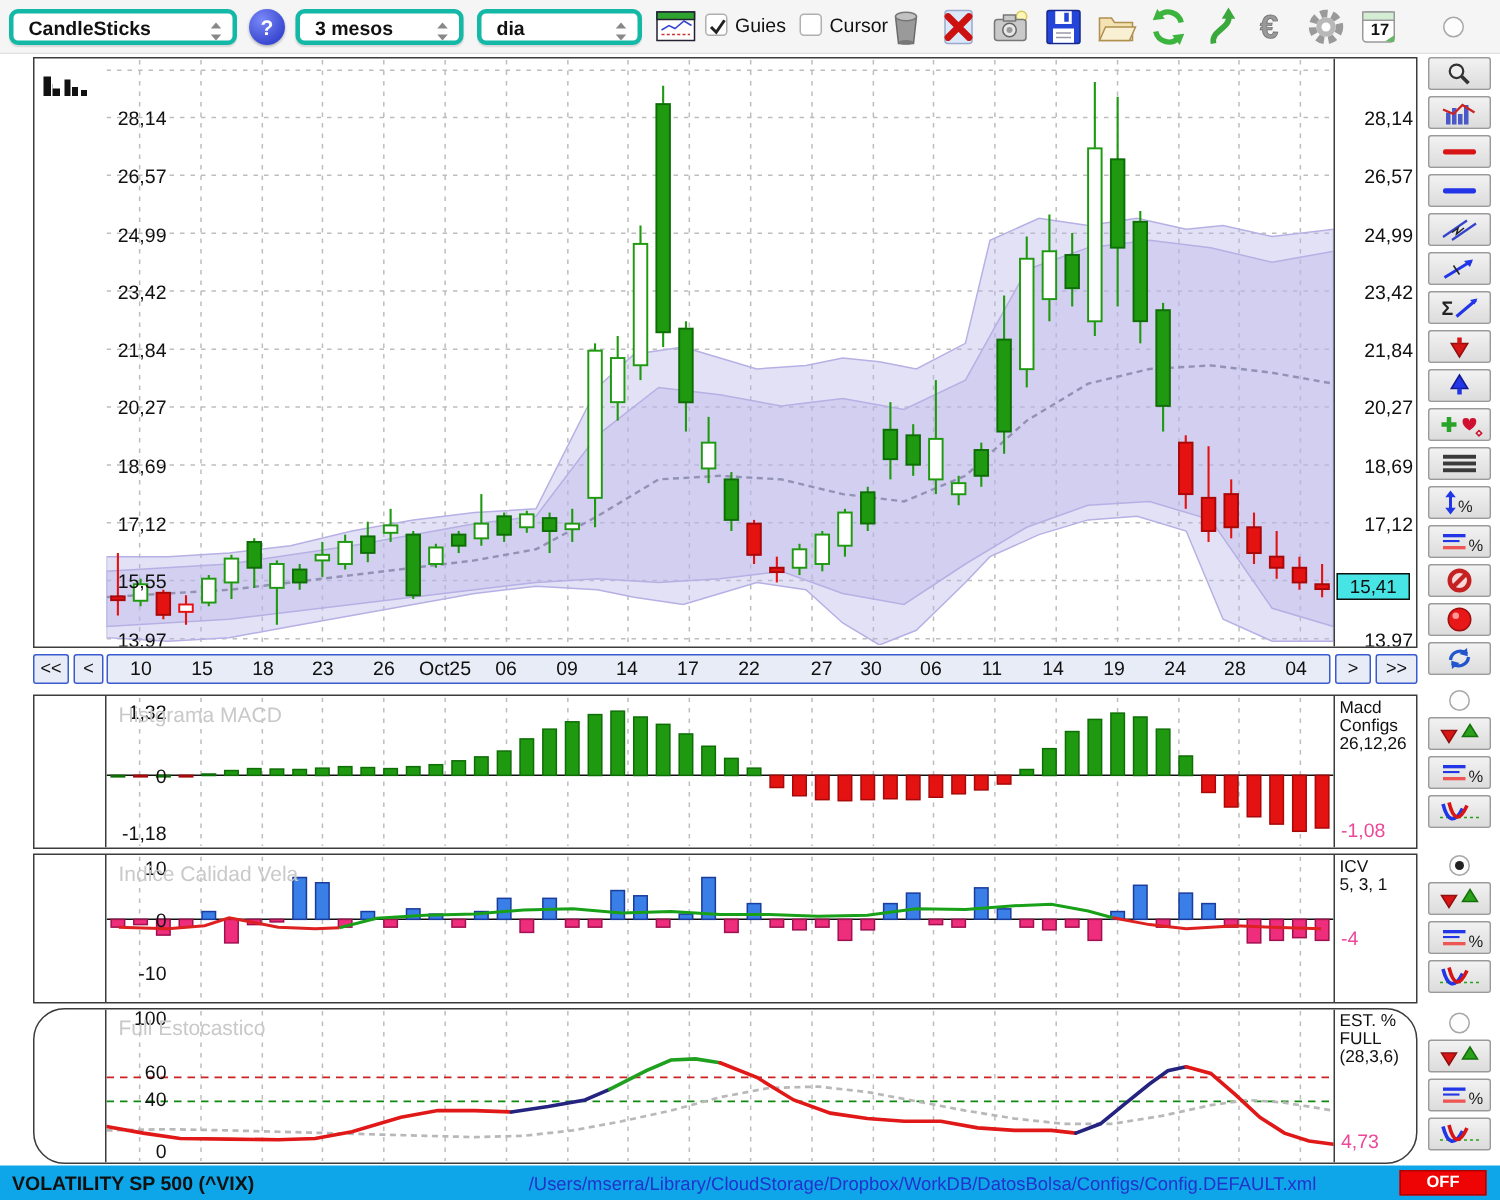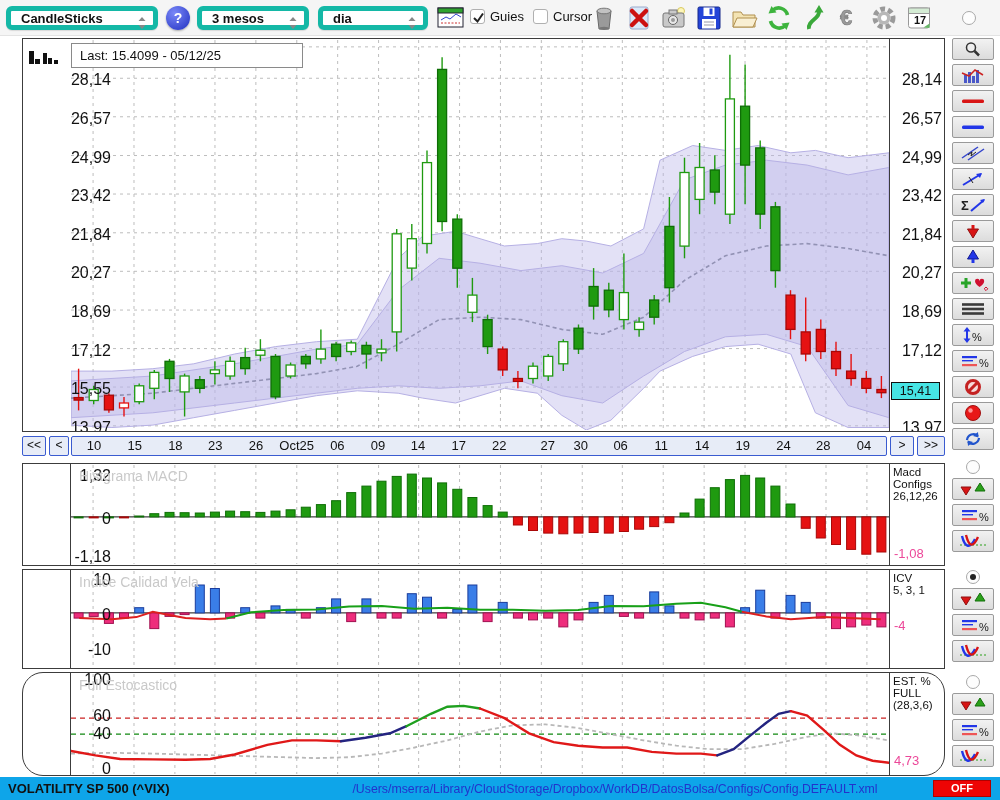--- a/index.html
+++ b/index.html
@@ -1,37 +1,37 @@
 <!DOCTYPE html>
 <html><head>
 <meta charset="utf-8">
 <style>
 *{margin:0;padding:0;box-sizing:border-box;}
 html,body{width:1000px;height:800px;}
 body{background:#fff;font-family:"Liberation Sans",sans-serif;font-size:13px;color:#111;position:relative;overflow:hidden;}
 .toolbar{position:absolute;left:0;top:0;width:1000px;height:36px;background:#f5f5f5;border-bottom:1px solid #e3e3e3;}
-.select{position:absolute;top:6px;height:24px;background:#fff;border:5px solid #14b8a6;border-radius:6px;box-shadow:0 1px 1px rgba(0,0,0,.12);display:flex;align-items:center;padding:0 24px 0 10px;font-weight:bold;font-size:13px;cursor:default;}
+.select{position:absolute;top:6px;height:24px;background:#fff;border:3px solid #14b8a6;border-radius:6px;box-shadow:0 1px 1px rgba(0,0,0,.12);display:flex;align-items:center;padding:0 24px 0 10px;font-weight:bold;font-size:13px;cursor:default;}
 .select svg{position:absolute;right:5px;top:4px;}
 .help-btn{position:absolute;left:166px;top:6px;width:24px;height:24px;border-radius:50%;background:radial-gradient(circle at 35% 30%,#7a88f8,#2030c0);color:#fff;font-weight:bold;text-align:center;line-height:24px;font-size:14px;box-shadow:0 1px 2px rgba(0,0,0,.3);}
 .chk{position:absolute;top:9px;display:flex;align-items:center;gap:5px;font-size:13px;}
 .chk .box{width:15px;height:15px;border:1px solid #b0b0b0;border-radius:3px;background:#fff;position:relative;}
 .chk .box svg{position:absolute;left:1px;top:1px;}
 .tbtn{position:absolute;top:4px;width:30px;height:28px;}
 .cal-num{position:absolute;left:0;right:0;top:10px;text-align:center;font-size:11px;font-weight:bold;}
 .radio{width:14px;height:14px;border-radius:50%;border:1px solid #a8a8a8;background:#fdfdfd;display:inline-block;position:relative;}
 .radio.checked::after{content:"";position:absolute;left:3px;top:3px;width:6px;height:6px;border-radius:50%;background:#222;}
 .sidebar{position:absolute;left:949px;top:38px;width:47px;display:flex;flex-direction:column;align-items:center;gap:4px;}
 .sbtn{width:42px;height:22px;background:linear-gradient(#f2f2f2,#dcdcdc);border:1px solid #9a9a9a;border-radius:2px;display:flex;align-items:center;justify-content:center;}
 .pgroup{position:absolute;left:949px;width:47px;display:flex;flex-direction:column;align-items:center;gap:4px;}
 .panel{position:absolute;left:22px;width:923px;border:1px solid #3c3c3c;background:#fff;overflow:hidden;}
 .plot{position:absolute;left:48px;top:1px;}
 .vdiv{position:absolute;top:0;bottom:0;left:866px;width:1px;background:#3c3c3c;}
 .vdiv2{position:absolute;top:0;bottom:0;left:47px;width:1px;background:#3c3c3c;}
 .ycol{position:absolute;top:1px;}
-.ycol span{position:absolute;width:100%;font-size:16px;text-align:right;}
+.ycol span{position:absolute;width:100%;font-size:13px;text-align:right;}
 .ycol.left{left:0;width:44px;text-align:right;}
 .ycol.right{left:871px;width:48px;text-align:left;}
 .wm{position:absolute;left:56px;top:4px;font-size:14px;color:#c9c9c9;}
 .rhdr{position:absolute;left:870px;font-size:11.5px;line-height:12px;color:#111;}
 .rval{position:absolute;left:871px;color:#ec4899;font-size:13px;}
 .grid{stroke:#bdbdbd;stroke-width:1;stroke-dasharray:3,4;fill:none;}
 .band{fill:rgba(186,180,232,0.40);stroke:#b6b0e4;stroke-width:1;}
 .ma{fill:none;stroke:#9292b4;stroke-width:1.6;stroke-dasharray:4,3;}
 .lastbox{position:absolute;left:48px;top:4px;width:232px;height:25px;border:1px solid #8a8a8a;background:#fff;font-size:13px;line-height:23px;padding-left:8px;}
 .histicon{position:absolute;left:4px;top:6px;}
@@ -448,21 +448,20 @@
       <span style="top: 378.83px;">13,97</span>
     </div>
   <div class="histicon"><svg width="36" height="24" viewBox="0 0 36 24">
         <rect x="2" y="6" width="5" height="13" fill="#111"></rect>
         <rect x="8" y="11" width="5" height="8" fill="#111"></rect>
         <rect x="8" y="11" width="5" height="3" fill="#fff"></rect>
         <rect x="16" y="8" width="4" height="11" fill="#111"></rect>
         <rect x="21" y="13" width="4" height="6" fill="#111"></rect>
         <rect x="27" y="15" width="4" height="4" fill="#111"></rect>
       </svg></div>
-  <div class="lastbox"><span>Last: 15.4099 - 05/12/25</span></div>
   <div class="tag" style="top: 342.509px;"><span>15,41</span></div>
 </div>
 
 <div class="nav-btn" style="left:22px;width:24px;">&lt;&lt;</div>
 <div class="nav-btn" style="left:49px;width:20px;">&lt;</div>
 <div class="nav-bar">
     <span style="left: 1.978px;">10</span>
     <span style="left: 42.678px;">15</span>
     <span style="left: 83.378px;">18</span>
     <span style="left: 123.264px;">23</span>

